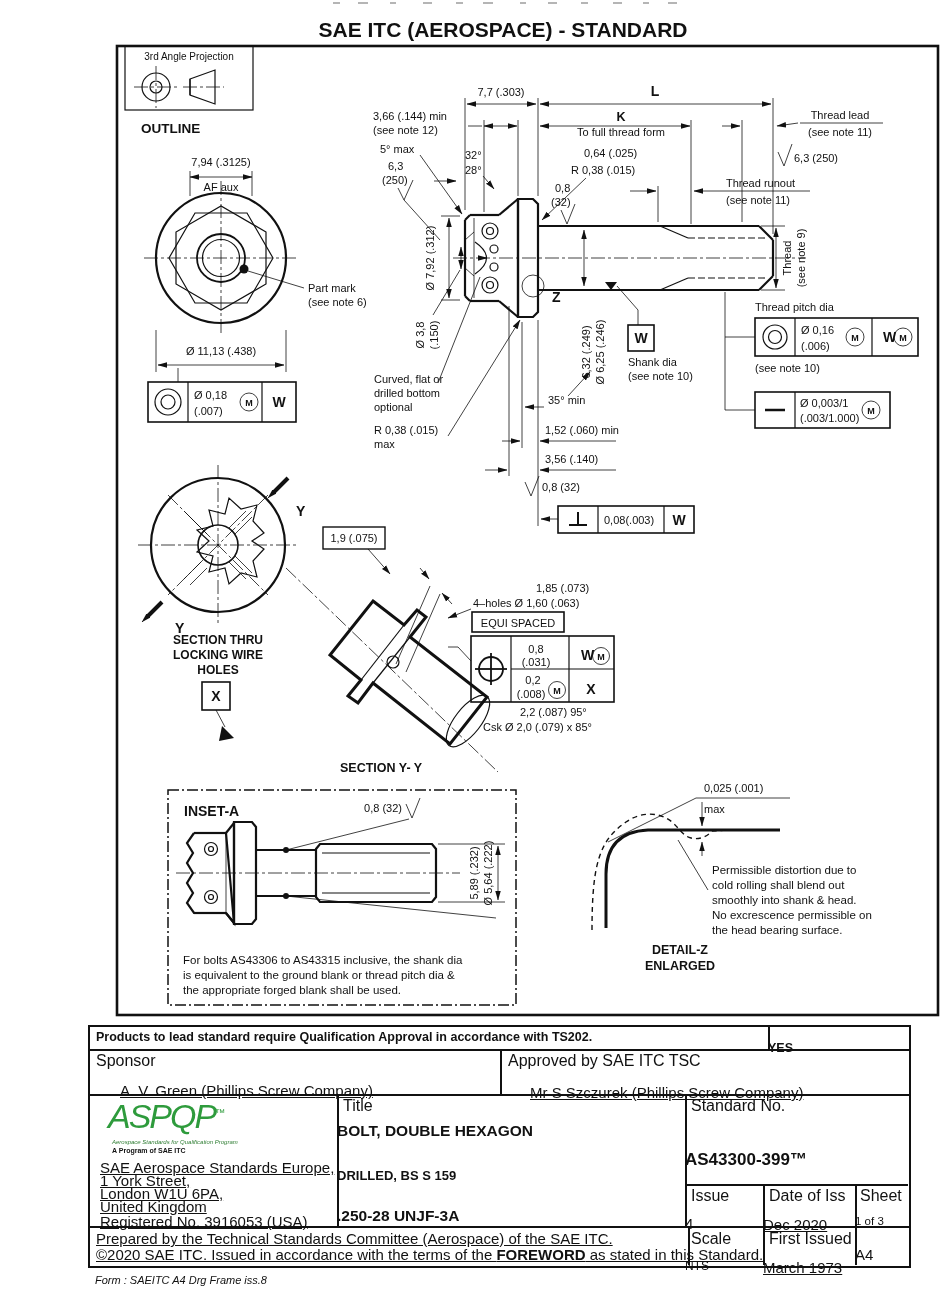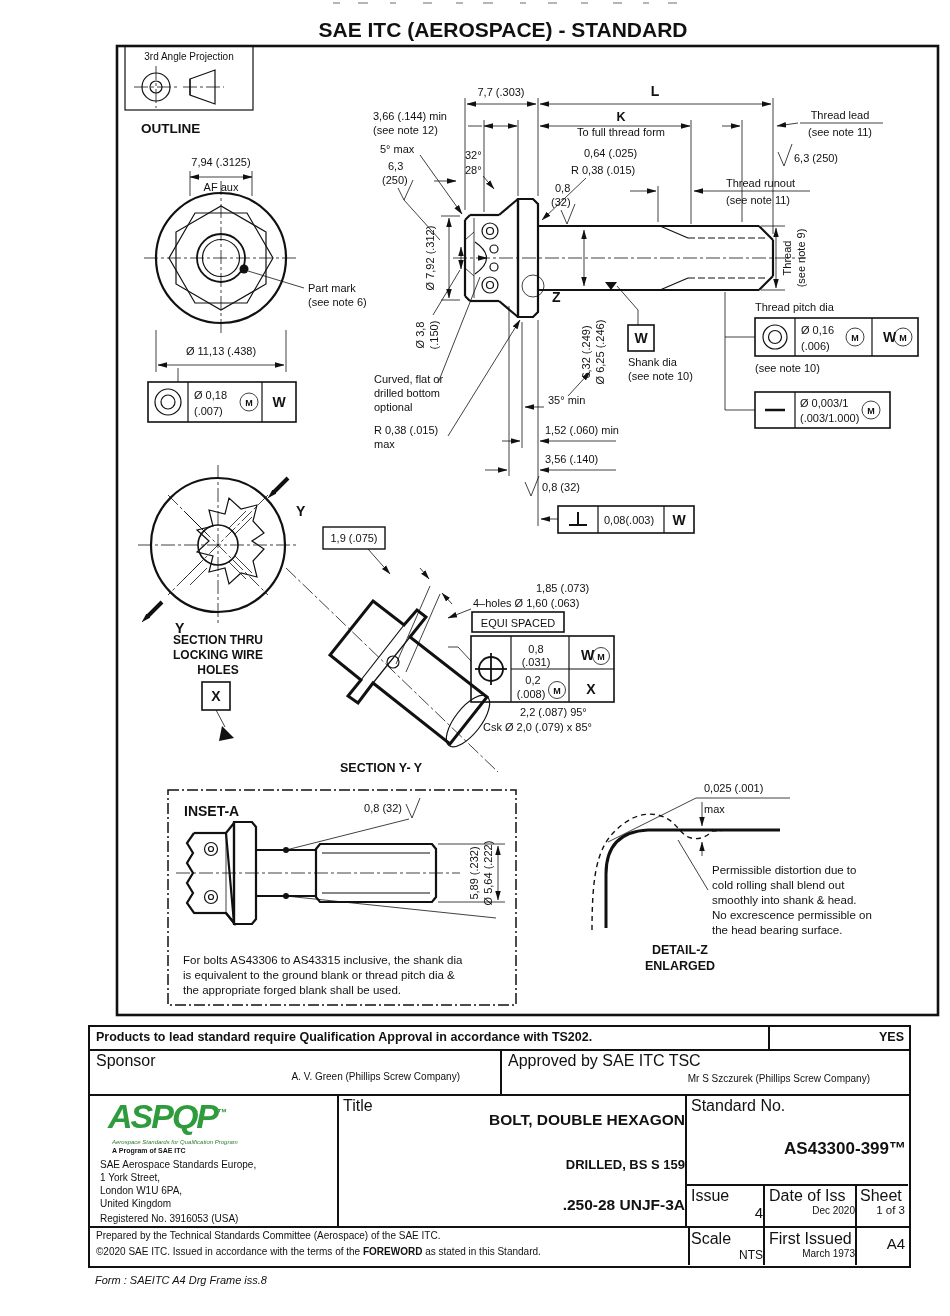--- a/index.html
+++ b/index.html
@@ -15,23 +15,23 @@
   .m{stroke:#111;fill:none;stroke-width:1.2;}
   .t{stroke:#111;fill:none;stroke-width:0.8;}
   .cl{stroke:#111;stroke-width:0.8;fill:none;stroke-dasharray:14 3 3 3;}
   .dsh{stroke:#111;stroke-width:1.1;fill:none;stroke-dasharray:7 3;}
   .dsh2{stroke:#111;stroke-width:1.4;fill:none;stroke-dasharray:5 4;}
   .thk{stroke:#111;stroke-width:4;fill:none;}
   
   .tbf{position:absolute;left:88px;top:1025px;width:823px;height:243px;border:2.5px solid #111;box-sizing:border-box;}
   .tbf .ln{position:absolute;background:#111;}
   .tbf .cell{position:absolute;white-space:nowrap;}
-  .c10{font-size:10px;} .c12{font-size:16px;text-align:right;} .c125b{font-size:12.5px;font-weight:bold;}
-  .ctr{text-align:right;}
-  .logo{font-size:34px;font-weight:700;font-style:italic;color:#2e9b3c;letter-spacing:-2px;}
+  .c10{font-size:15px;text-decoration:underline;} .c12{font-size:16px;text-align:right;} .c125b{font-size:12.5px;font-weight:bold;}
+  .ctr{text-align:left;margin-top:11px;}
+  .logo{font-size:34px;font-weight:400;font-style:italic;color:#2e9b3c;letter-spacing:-2px;}
   .logotag{font-size:6px;color:#2e7d32;filter:blur(0.3px);font-style:italic;white-space:nowrap;}
   .logosub{font-size:7px;font-weight:bold;}
   .form-note{position:absolute;left:95px;top:1274px;font-style:italic;font-size:11px;}
 </style>
 </head>
 <body>
 
 <div class="sheet">
 
 <svg class="draw" width="950" height="1020" viewBox="0 0 950 1020">

